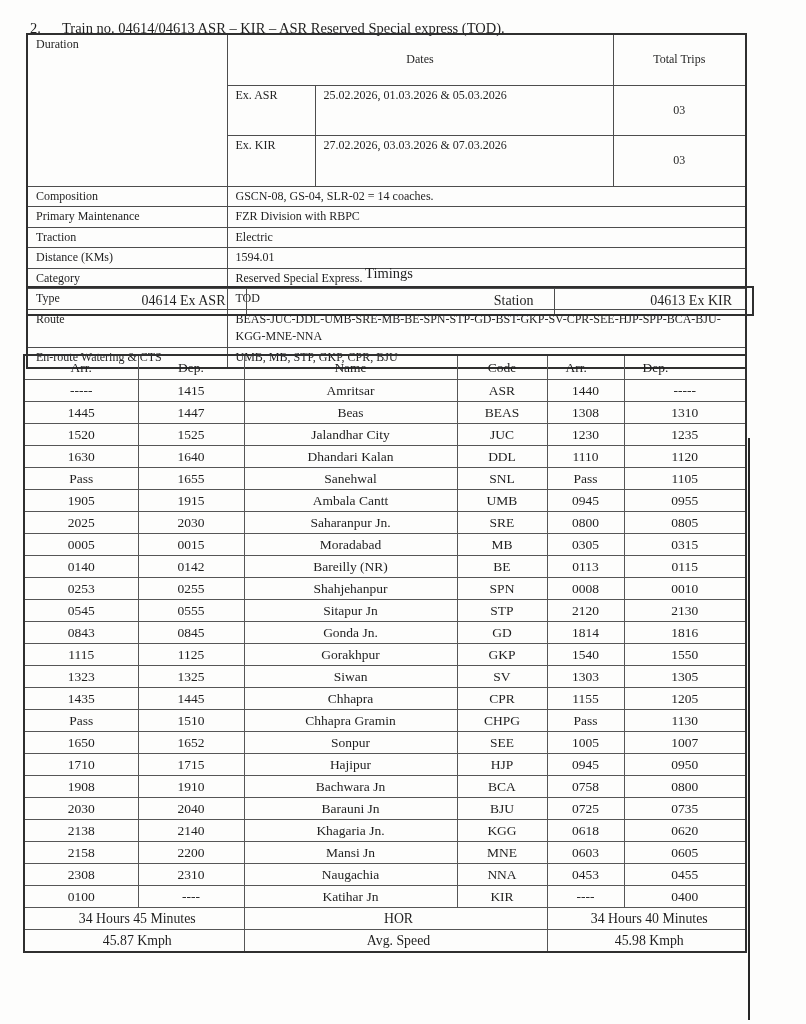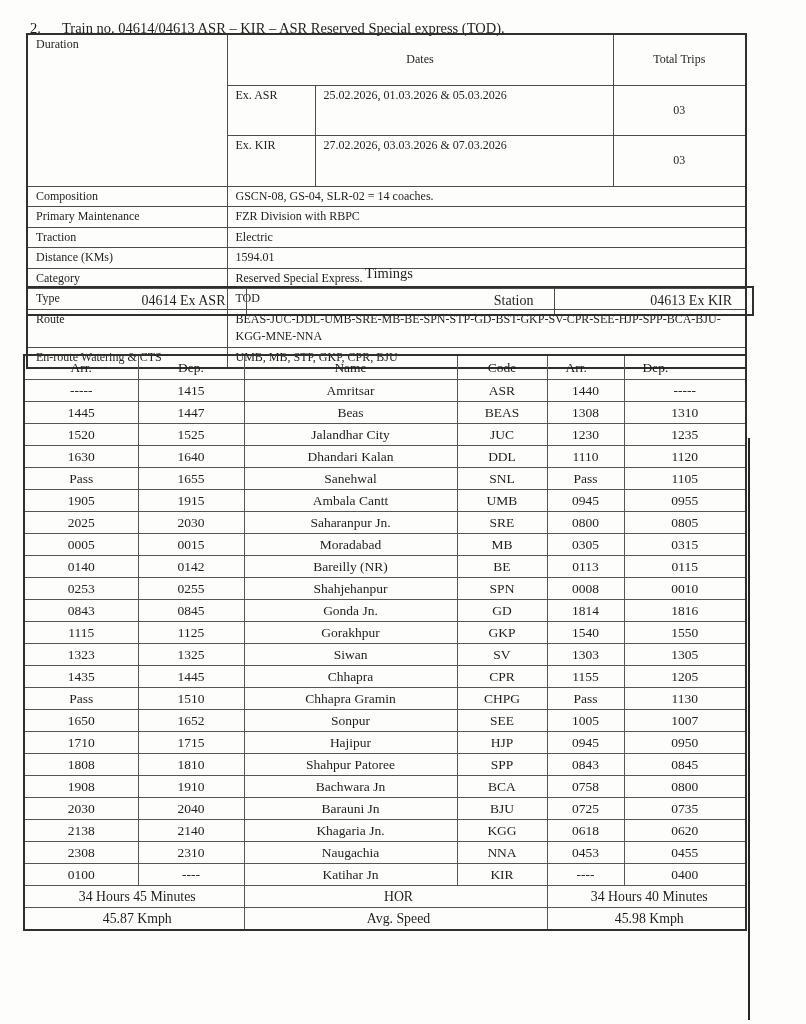--- a/index.html
+++ b/index.html
@@ -209,20 +209,28 @@
         </tr>
         <tr>
           <td>0253</td>
           <td>0255</td>
           <td>Shahjehanpur</td>
           <td>SPN</td>
           <td>0008</td>
           <td>0010</td>
         </tr>
         <tr>
+          <td>0545</td>
+          <td>0555</td>
+          <td>Sitapur Jn</td>
+          <td>STP</td>
+          <td>2120</td>
+          <td>2130</td>
+        </tr>
+        <tr>
           <td>0843</td>
           <td>0845</td>
           <td>Gonda Jn.</td>
           <td>GD</td>
           <td>1814</td>
           <td>1816</td>
         </tr>
         <tr>
           <td>1115</td>
           <td>1125</td>
@@ -265,28 +273,20 @@
         </tr>
         <tr>
           <td>1710</td>
           <td>1715</td>
           <td>Hajipur</td>
           <td>HJP</td>
           <td>0945</td>
           <td>0950</td>
         </tr>
         <tr>
-          <td>1808</td>
-          <td>1810</td>
-          <td>Shahpur Patoree</td>
-          <td>SPP</td>
-          <td>0843</td>
-          <td>0845</td>
-        </tr>
-        <tr>
           <td>1908</td>
           <td>1910</td>
           <td>Bachwara Jn</td>
           <td>BCA</td>
           <td>0758</td>
           <td>0800</td>
         </tr>
         <tr>
           <td>2030</td>
           <td>2040</td>
@@ -297,20 +297,28 @@
         </tr>
         <tr>
           <td>2138</td>
           <td>2140</td>
           <td>Khagaria Jn.</td>
           <td>KGG</td>
           <td>0618</td>
           <td>0620</td>
         </tr>
         <tr>
+          <td>2158</td>
+          <td>2200</td>
+          <td>Mansi Jn</td>
+          <td>MNE</td>
+          <td>0603</td>
+          <td>0605</td>
+        </tr>
+        <tr>
           <td>2308</td>
           <td>2310</td>
           <td>Naugachia</td>
           <td>NNA</td>
           <td>0453</td>
           <td>0455</td>
         </tr>
         <tr>
           <td>0100</td>
           <td>----</td>

